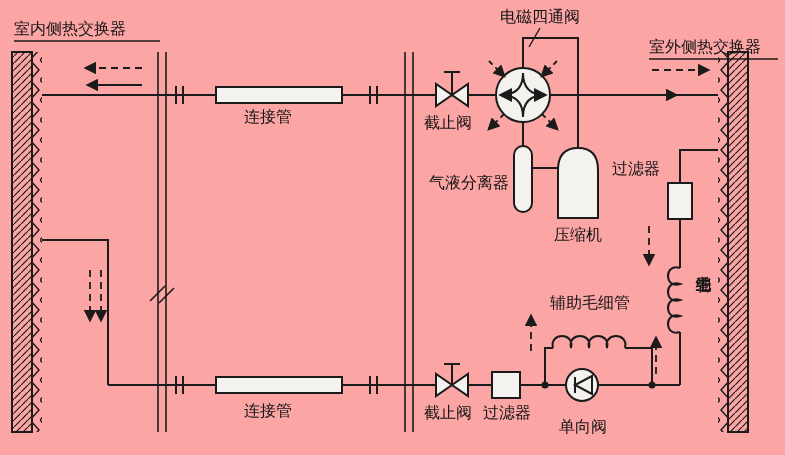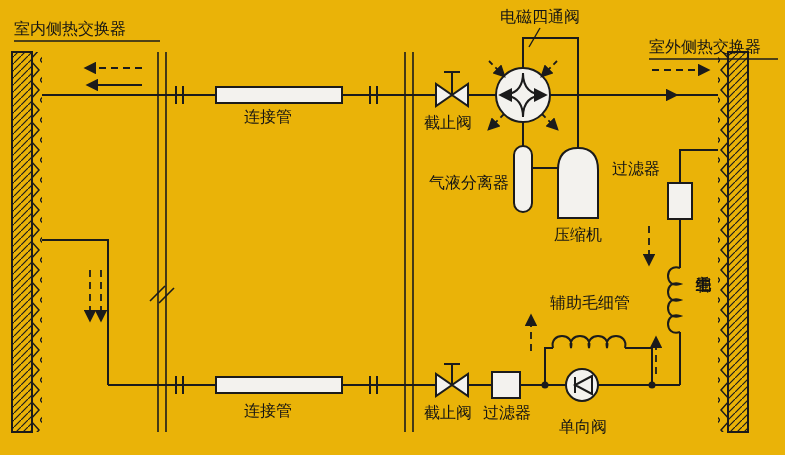--- a/index.html
+++ b/index.html
@@ -1,16 +1,16 @@
 <!DOCTYPE html>
 <html><head>
 <meta charset="utf-8">
 <style>
   html,body{margin:0;padding:0;background:#f3f2ee;}
-  .stage{width:785px;height:455px;position:relative;background:#eab308;overflow:hidden;}
+  .stage{width:785px;height:455px;position:relative;background:#fca5a5;overflow:hidden;}
   svg{display:block;}
   text{font-family:"Liberation Sans","DejaVu Sans",sans-serif;font-size:16px;fill:#141414;}
   .vt{writing-mode:vertical-rl;text-orientation:upright;letter-spacing:1px;}
 </style>
 </head>
 <body>
 
 <div class="stage">
 <svg width="785" height="455" viewBox="0 0 785 455">
   <defs>

